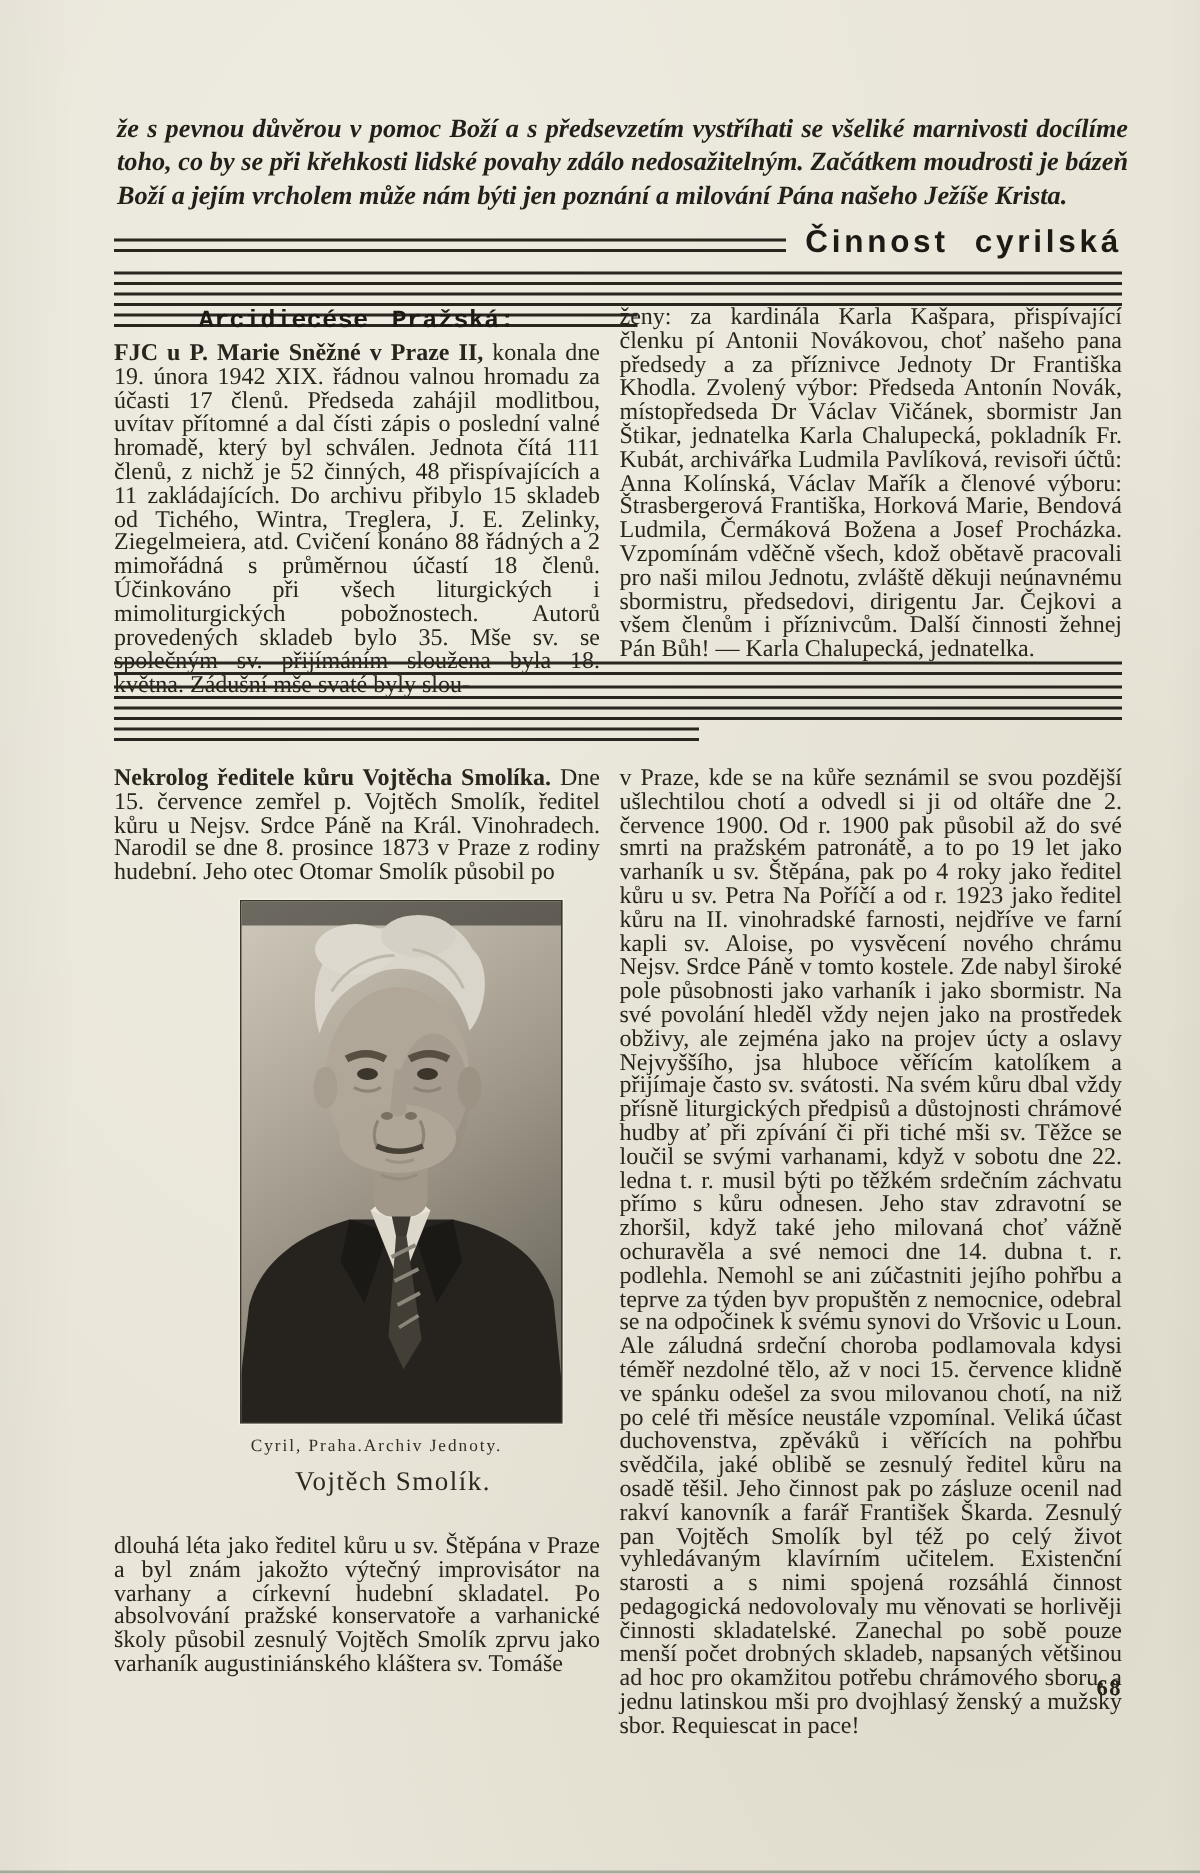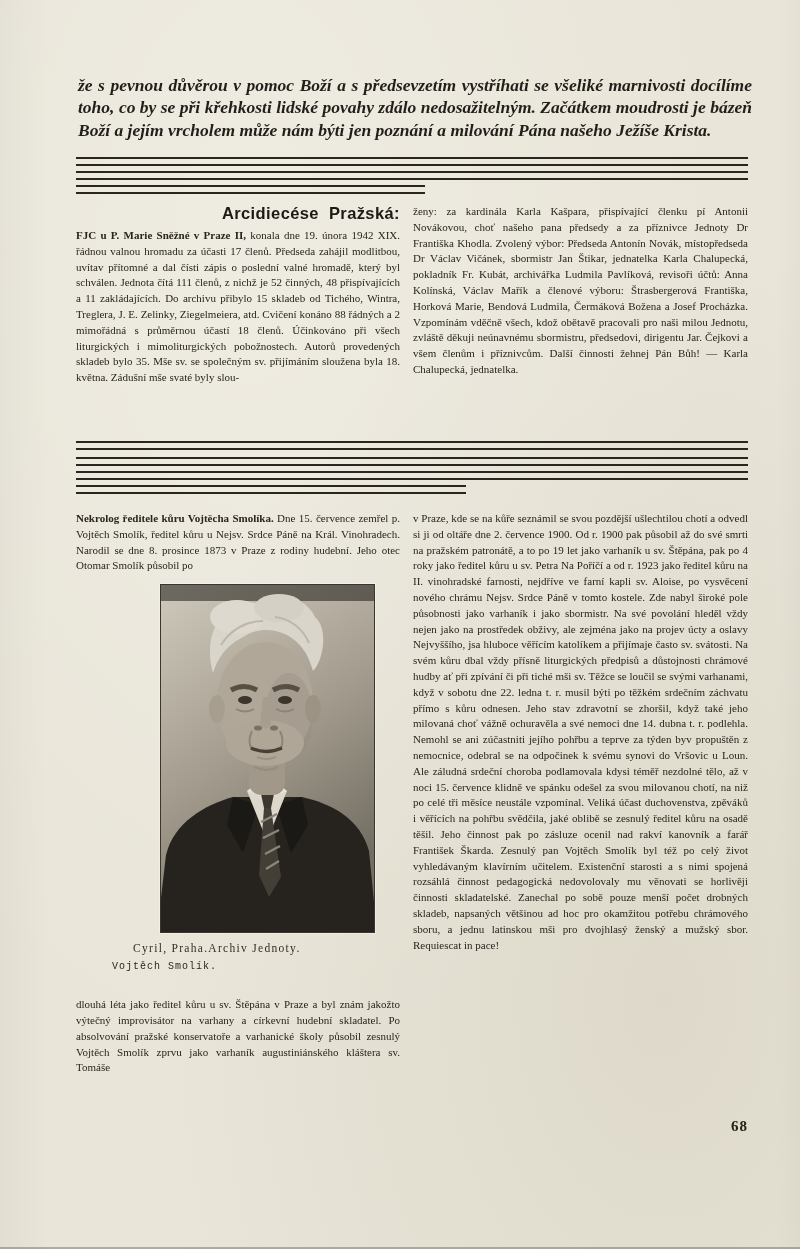--- a/index.html
+++ b/index.html
@@ -44,59 +44,63 @@
   .drule{height:5px;border-top:2px solid #29261f;border-bottom:2px solid #29261f;}
   .drule.m1{margin-top:7px;}
   .drule.m2{margin-top:5px;}
   .drule.short{width:52%;}
 
   
   .cols{position:absolute;left:76px;width:672px;display:flex;gap:13px;}
   .col-l{width:324px;}
   .col-r{width:335px;}
   .body-txt{
-    font-size:11px;line-height:15.8px;text-align:justify;color:#29251e;
+    font-size:16px;line-height:15.8px;text-align:justify;color:#29251e;
   }
   .col-heading{
-    font-family:Liberation Sans, sans-serif;font-weight:bold;
+    font-family:Liberation Mono, monospace;font-weight:bold;
     font-size:16.5px;letter-spacing:0.4px;word-spacing:5px;
-    text-align:right;color:#1d1a15;margin-bottom:5px;white-space:nowrap;
+    text-align:center;color:#1d1a15;margin-bottom:5px;white-space:nowrap;
   }
   .lead{font-weight:bold;font-family:Liberation Serif, serif;}
 
   
   .photo-frame{
     width:213px;height:347px;margin:10px 0 0 84px;
     border:1px solid #3a362e;background:#aaa294;
     box-shadow:0 0 0 1px rgba(255,255,255,0.35);
   }
   .photo-frame svg{display:block;}
   .credit-row{
-    width:236px;margin:9px 0 0 57px;display:flex;justify-content:flex-start;
+    width:236px;margin:9px 0 0 57px;display:flex;justify-content:center;
     font-size:11.5px;letter-spacing:1.3px;color:#332f27;
   }
   .photo-caption{
-    width:300px;margin:7px 0 0 36px;
-    font-size:10px;letter-spacing:1px;color:#2c2821;font-family:Liberation Mono, monospace;
+    width:300px;margin:7px 0 0 36px;text-align:center;
+    font-size:18px;letter-spacing:1px;color:#2c2821;
   }
   .tail{margin-top:25px;}
 
   .page-num{
     position:absolute;top:1118px;left:76px;width:672px;text-align:right;
     font-size:15px;font-weight:bold;color:#262218;letter-spacing:1px;
   }
 </style>
 </head>
 <body>
 
 <div class="page">
 
   <p class="intro">že s pevnou důvěrou v pomoc Boží a s předsevzetím vystříhati se všeliké marnivosti docílíme toho, co by se při křehkosti lidské povahy zdálo nedosažitelným. Začátkem moudrosti je bázeň Boží a jejím vrcholem může nám býti jen poznání a milování Pána našeho Ježíše Krista.</p>
 
   <div class="sec-header" style="top:150px;">
+    <div class="hd-row">
+      <div class="hrule"></div>
+      <div class="hd-title">Činnost cyrilská</div>
+    </div>
     <div class="drule m1"></div>
     <div class="drule m2"></div>
     <div class="drule m2 short"></div>
   </div>
 
   <div class="cols" style="top:204px;">
     <div class="col-l">
       <div class="col-heading">Arcidiecése Pražská:</div>
       <p class="body-txt" style="margin:0;"><span class="lead">FJC u P. Marie Sněžné v Praze II,</span><span> konala dne 19. února 1942 XIX. řádnou valnou hromadu za účasti 17 členů. Předseda zahájil modlitbou, uvítav přítomné a dal čísti zápis o poslední valné hromadě, který byl schválen. Jednota čítá 111 členů, z nichž je 52 činných, 48 přispívajících a 11 zakládajících. Do archivu přibylo 15 skladeb od Tichého, Wintra, Treglera, J. E. Zelinky, Ziegelmeiera, atd. Cvičení konáno 88 řádných a 2 mimořádná s průměrnou účastí 18 členů. Účinkováno při všech liturgických i mimoliturgických pobožnostech. Autorů provedených skladeb bylo 35. Mše sv. se společným sv. přijímáním sloužena byla 18. května. Zádušní mše svaté byly slou-</span></p>
     </div>

